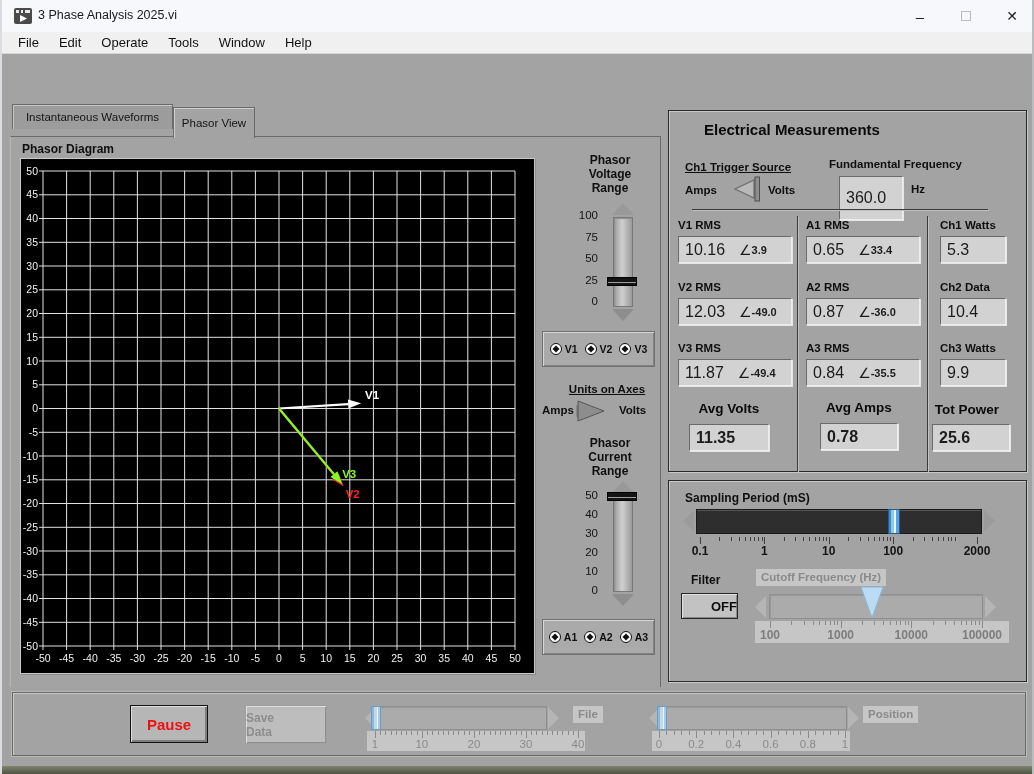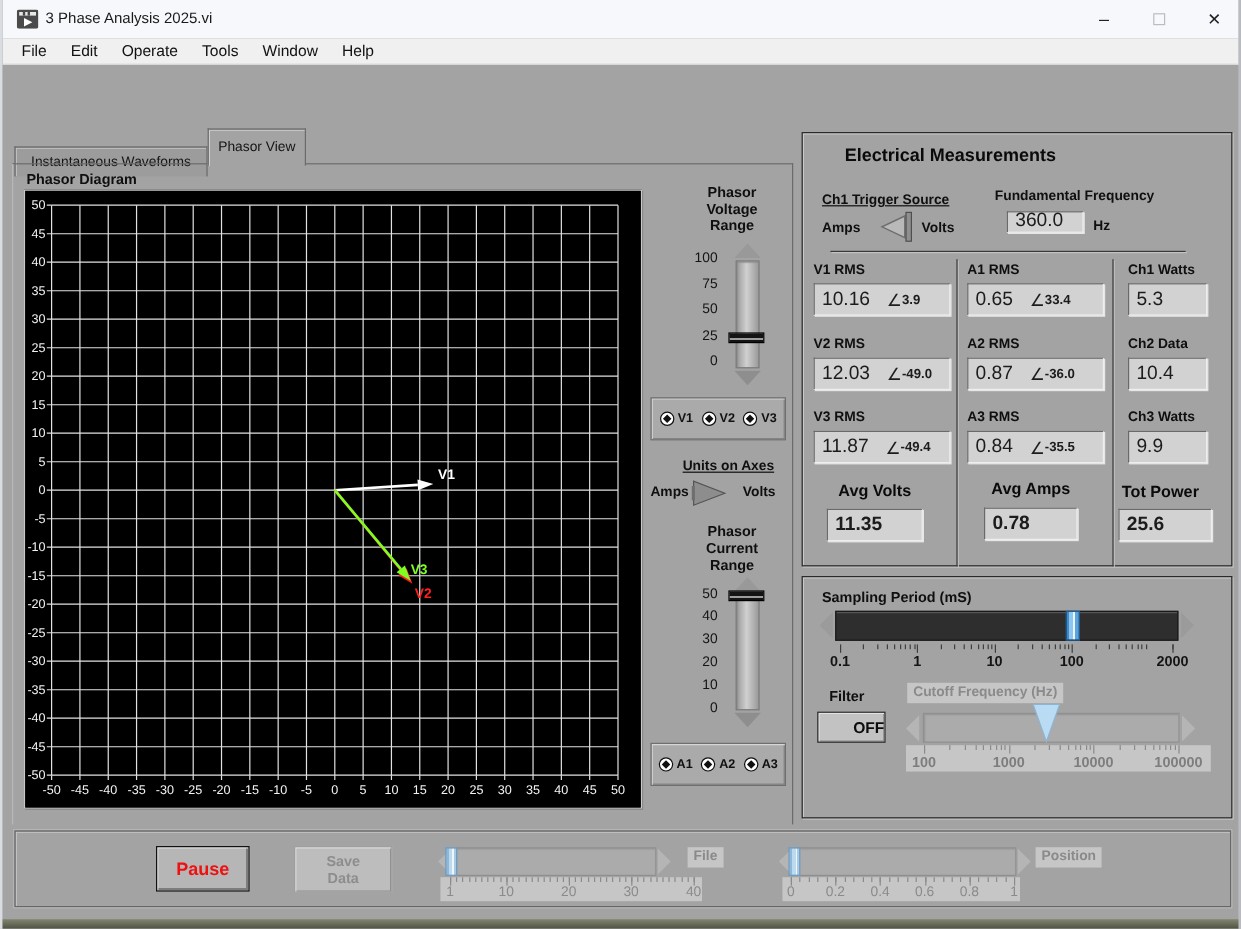--- a/index.html
+++ b/index.html
@@ -20,21 +20,21 @@
   
   .menubar { left:0; top:32px; width:1034px; height:22px; background:#f0f0f0; border-bottom:1px solid #d6d6d6; display:flex; align-items:center; padding-left:6px; }
   .mitem { font-size:13px; color:#111; padding:0 10px; line-height:22px; }
 
   
   .banner { left:63px; top:62px; width:907px; height:38px; background:#000; display:flex; align-items:center; justify-content:center; border:1px solid #3c3c3c; }
   .banner span { color:#f2f2f2; font-size:29px; }
 
   
   .tab { border:1px solid #6b6b6b; border-bottom:none; display:flex; align-items:center; justify-content:center; font-size:11.5px; color:#141414; }
-  .tab1 { left:10px; top:122px; width:161px; height:25px; background:#9c9c9c; box-shadow:inset 1px 1px 0 #c6c6c6;justify-content:center; }
+  .tab1 { left:10px; top:104px; width:161px; height:25px; background:#9c9c9c; box-shadow:inset 1px 1px 0 #c6c6c6;justify-content:center; }
   .tab2 { left:171px; top:107px; width:82px; height:31px; background:#a3a3a3; box-shadow:inset 1px 1px 0 #cfcfcf; z-index:3; }
   .tabpage { left:8px; top:136px; width:651px; height:551px; border-top:1px solid #6b6b6b; border-right:1px solid #6b6b6b; border-left:1px solid #b8b8b8; }
 
   .ctl-label { font-weight:bold; font-size:12px; color:#0f0f0f; }
 
   
   .chart-frame { left:18px; top:158px; width:515px; height:516px; background:#000; border:1px solid #c9c9c9; box-shadow:1px 1px 0 #8a8a8a; }
   .ph-tick { font-size:10.5px; fill:#f2f2f2; }
   .ph-vlabel { font-size:11.5px; font-weight:bold; }
 
@@ -90,21 +90,21 @@
   .scale.dim .lb { color:#7d7d7d; }
   .scale.plain .lb { font-weight:normal; font-size:11.5px; color:#8a8a8a; }
 
   .dimlabel { background:#c6c6c6; color:#8a8a8a; font-weight:bold; font-size:11.5px; padding:1px 5px; line-height:15px; display:inline-block; }
 
   .off-btn { width:57px; height:26px; background:#c2c2c2; border:1px solid #262626; box-shadow:inset 1px 1px 0 #e2e2e2, inset -1px -1px 0 #8a8a8a; font-weight:bold; font-size:13px; color:#0d0d0d; display:flex; align-items:center; justify-content:flex-end; }
 
   
   .footer { left:10px; top:692px; width:1014px; height:64px; border:1px solid #686868; box-shadow:inset 1px 1px 0 #c9c9c9, 0 0 0 1px #b9b9b9; }
   .pause-btn { left:128px; top:705px; width:78px; height:38px; background:#b6b6b6; border:1px solid #121212; box-shadow:inset 1px 1px 0 #e0e0e0, inset -2px -2px 0 #7d7d7d; color:#ee1111; font-weight:bold; font-size:15px; display:flex; align-items:center; justify-content:center; }
-  .save-btn { left:243px; top:705px; width:82px; height:39px; background:#bdbdbd; border:1px solid #9f9f9f; box-shadow:inset 1px 1px 0 #dcdcdc, inset -1px -1px 0 #909090; color:#8d8d8d; font-weight:bold; font-size:12px; line-height:14px; display:flex; flex-direction:column; align-items:center; justify-content:center; }
+  .save-btn { left:243px; top:705px; width:82px; height:39px; background:#bdbdbd; border:1px solid #9f9f9f; box-shadow:inset 1px 1px 0 #dcdcdc, inset -1px -1px 0 #909090; color:#8d8d8d; font-weight:bold; font-size:12px; line-height:14px; display:flex; flex-direction:column; align-items:flex-start; justify-content:center; }
   .bottomstrip { left:0; top:766px; width:1034px; height:8px; background:linear-gradient(180deg,#82856f,#4e5243); }
 </style>
 </head>
 <body>
 
 <div class="window">
 
   <div class="abs titlebar">
     <svg class="vi-icon" width="18" height="16">
       <rect x="0" y="0" width="18" height="16" rx="2" fill="#4a4a4a"></rect>
@@ -355,21 +355,21 @@
 
   <div class="abs blabel under" style="left:683px; top:161px;">Ch1 Trigger Source</div>
   <div class="abs blabel" style="left:683px; top:184px;">Amps</div>
   <svg class="abs" style="left:729px; top:175px;" width="34" height="28">
     <polygon points="23,5 23,23 4,14" fill="#b9b9b9" stroke="#6e6e6e" stroke-width="1.2"></polygon>
     <rect x="24" y="2" width="4.5" height="24" fill="#8f8f8f" stroke="#4f4f4f" stroke-width="1"></rect>
   </svg>
   <div class="abs blabel" style="left:766px; top:184px;">Volts</div>
 
   <div class="abs blabel" style="left:827px; top:158px;">Fundamental Frequency</div>
-  <div class="abs sunk" style="left:837px; top:176px; width:64px; height:18px; display:flex; align-items:flex-end; padding:0 6px;">
+  <div class="abs sunk" style="left:837px; top:176px; width:64px; height:44px; display:flex; align-items:center; padding:0 6px;">
     <span class="cval">360.0</span>
   </div>
   <div class="abs blabel" style="left:909px; top:183px;">Hz</div>
 
   <div class="abs divline" style="left:690px; top:209px; width:296px; height:1px;"></div>
   <div class="abs divline" style="left:795px; top:216px; width:1px; height:256px;"></div>
   <div class="abs divline" style="left:925px; top:216px; width:1px; height:256px;"></div>
 
   <div class="abs cell" style="left:676px; top:219px; width:114px;">
     <div class="clabel">V1 RMS</div>

